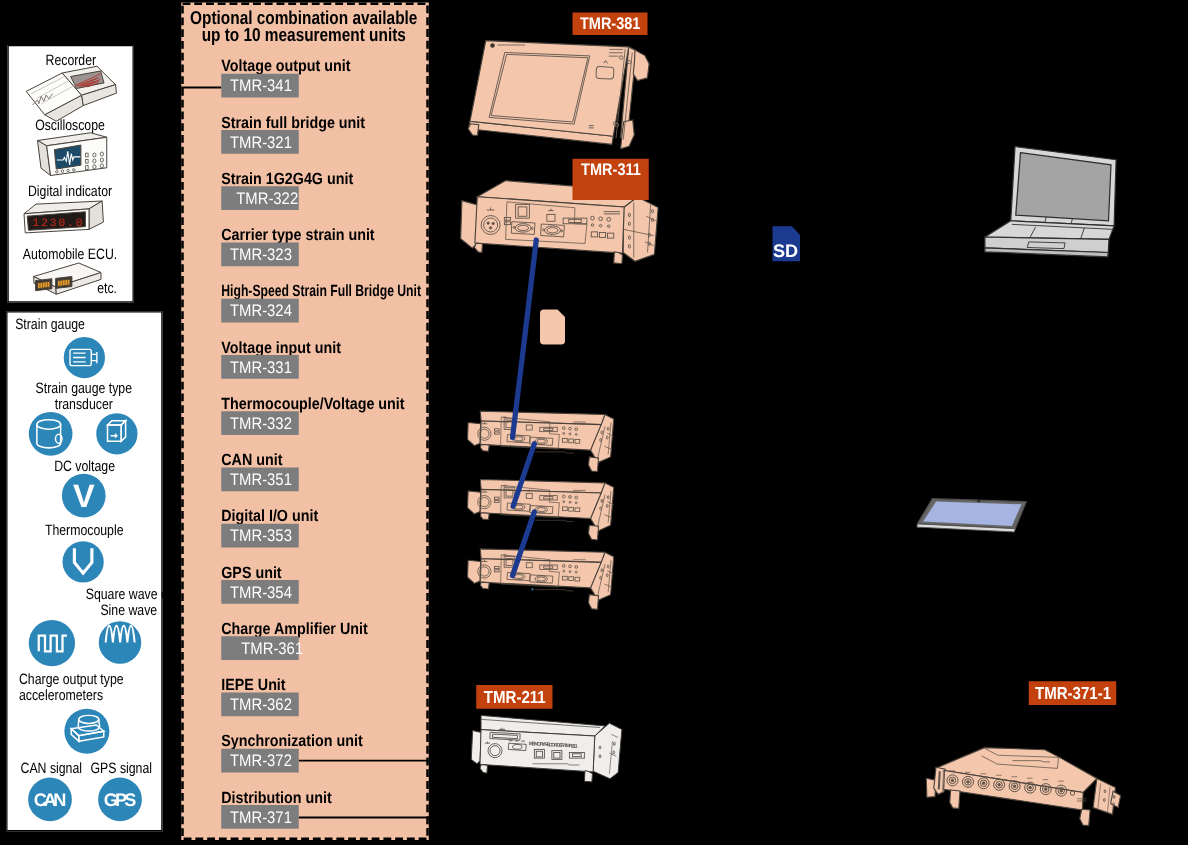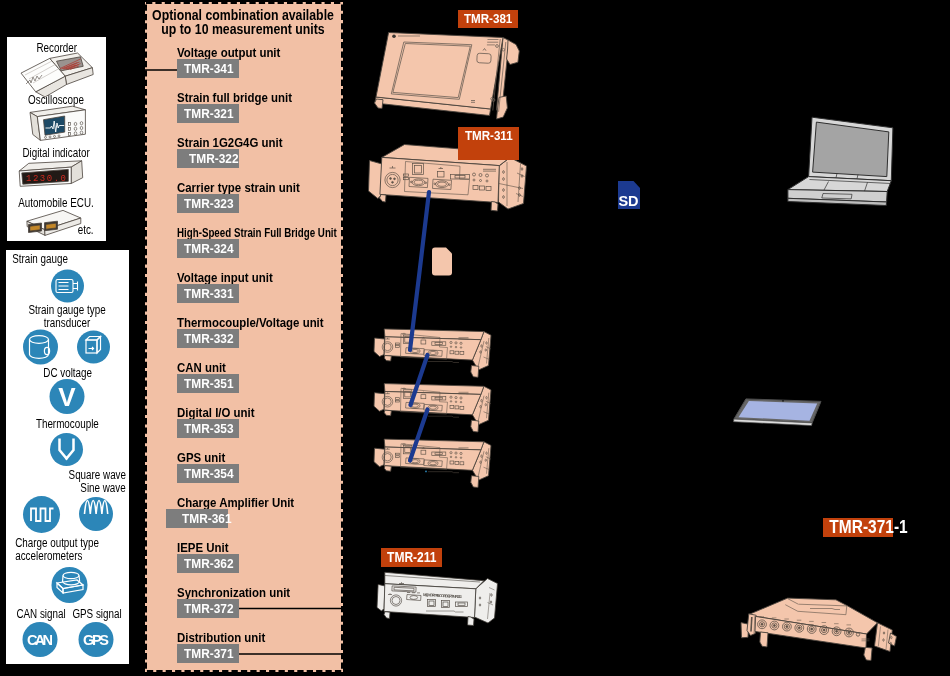--- a/index.html
+++ b/index.html
@@ -8,21 +8,21 @@
   .whitebox{position:absolute;background:#fff;border:1.5px solid #000;box-sizing:border-box;}
   .lbl{position:absolute;color:#000;font-size:12px;white-space:nowrap;}
   .cx{transform:scaleX(0.82);transform-origin:center;}
   .panel{position:absolute;left:145px;top:2px;width:198px;height:670px;
          background:#F2C0A5;box-sizing:border-box;}
   .ptitle{position:absolute;left:0;width:194px;text-align:center;font-weight:bold;
           font-size:15px;line-height:13.5px;color:#000;white-space:nowrap;}
   .item-lbl{position:absolute;left:30px;font-weight:bold;font-size:13px;color:#000;white-space:nowrap;
             transform:scaleX(0.88);transform-origin:left;}
   .badge{position:absolute;left:30px;width:62px;height:19px;background:#7D7D7D;
-         color:#fff;font-weight:bold;font-size:13.5px;line-height:19px;padding-left:7px;
+         color:#fff;font-weight:normal;font-size:13.5px;line-height:19px;padding-left:7px;
          box-sizing:border-box;white-space:nowrap;}
   .badge span{display:inline-block;transform:scaleX(0.88);transform-origin:left;}
   .dbadge{position:absolute;background:#c2410c;color:#fff;font-weight:bold;
           text-align:center;white-space:nowrap;}
   svg{position:absolute;left:0;top:0;}
 </style>
 </head>
 <body>
 
 <div class="whitebox" style="left:6px;top:36px;width:101px;height:206px;"></div>
@@ -513,24 +513,24 @@
 <div class="badge" style="top:284px;left:177px;"><span>TMR-331</span></div>
 <div class="item-lbl" style="top:315px;left:177px;">Thermocouple/Voltage unit</div>
 <div class="badge" style="top:329px;left:177px;"><span>TMR-332</span></div>
 <div class="item-lbl" style="top:360px;left:177px;">CAN unit</div>
 <div class="badge" style="top:374px;left:177px;"><span>TMR-351</span></div>
 <div class="item-lbl" style="top:405px;left:177px;">Digital I/O unit</div>
 <div class="badge" style="top:419px;left:177px;"><span>TMR-353</span></div>
 <div class="item-lbl" style="top:450px;left:177px;">GPS unit</div>
 <div class="badge" style="top:464px;left:177px;"><span>TMR-354</span></div>
 <div class="item-lbl" style="top:495px;left:177px;">Charge Amplifier Unit</div>
-<div class="badge" style="top:509px;left:166px;padding-left:16px;"><span>TMR-361</span></div>
+<div class="badge" style="top:509px;left:177px;padding-left:16px;"><span>TMR-361</span></div>
 <div class="item-lbl" style="top:540px;left:177px;">IEPE Unit</div>
 <div class="badge" style="top:554px;left:177px;"><span>TMR-362</span></div>
 <div class="item-lbl" style="top:585px;left:177px;">Synchronization unit</div>
 <div class="badge" style="top:599px;left:177px;"><span>TMR-372</span></div>
 <div class="item-lbl" style="top:630px;left:177px;">Distribution unit</div>
 <div class="badge" style="top:644px;left:177px;"><span>TMR-371</span></div>
 
 <div class="dbadge" style="left:458px;top:10px;width:60px;height:18px;font-size:13.5px;line-height:18px;"><span style="display:inline-block;transform:scaleX(0.86);">TMR-381</span></div>
 <div class="dbadge" style="left:458px;top:127px;width:61px;height:33px;font-size:13.5px;line-height:18px;text-align:center;"><span style="display:inline-block;transform:scaleX(0.86);">TMR-311</span></div>
 <div class="dbadge" style="left:381px;top:548px;width:61px;height:19px;font-size:14px;line-height:19px;"><span style="display:inline-block;transform:scaleX(0.86);">TMR-211</span></div>
-<div class="dbadge" style="left:823px;top:518px;width:70px;height:19px;font-size:18px;line-height:19px;"><span style="display:inline-block;transform:scaleX(0.86);">TMR-371-1</span></div>
+<div class="dbadge" style="left:823px;top:545px;width:70px;height:19px;font-size:14px;line-height:19px;"><span style="display:inline-block;transform:scaleX(0.86);">TMR-371-1</span></div>
 
 </body></html>

